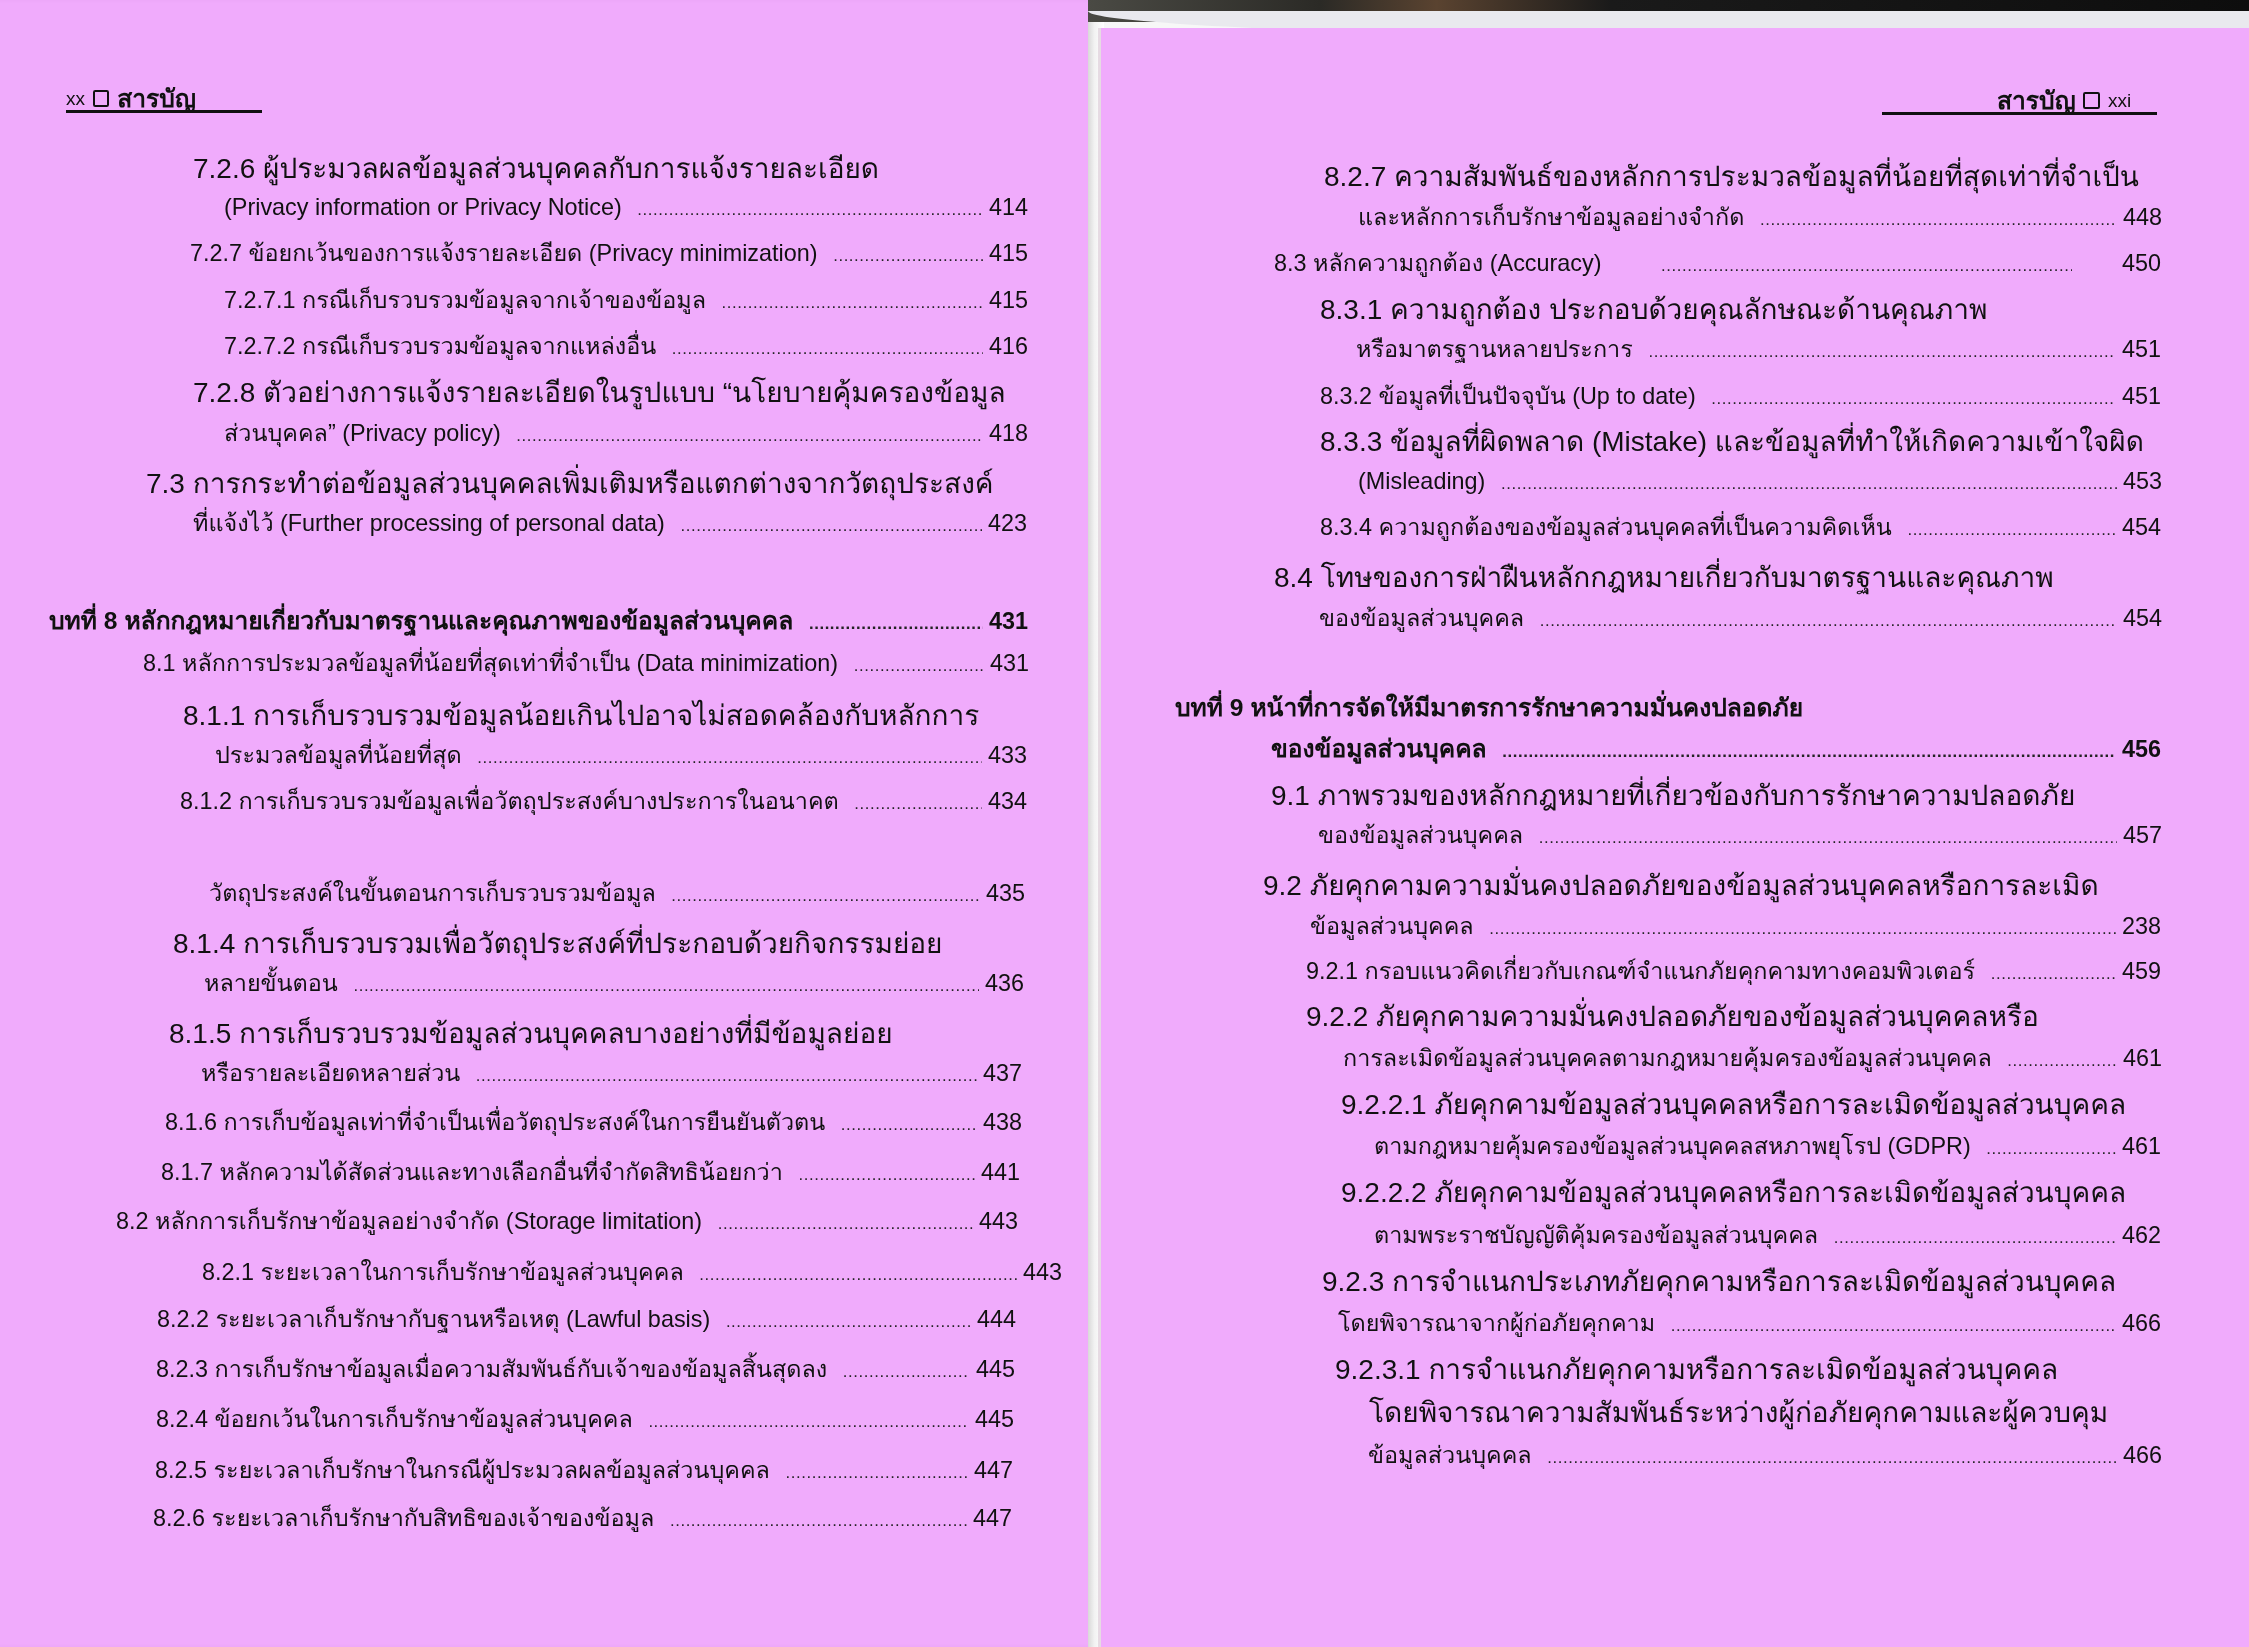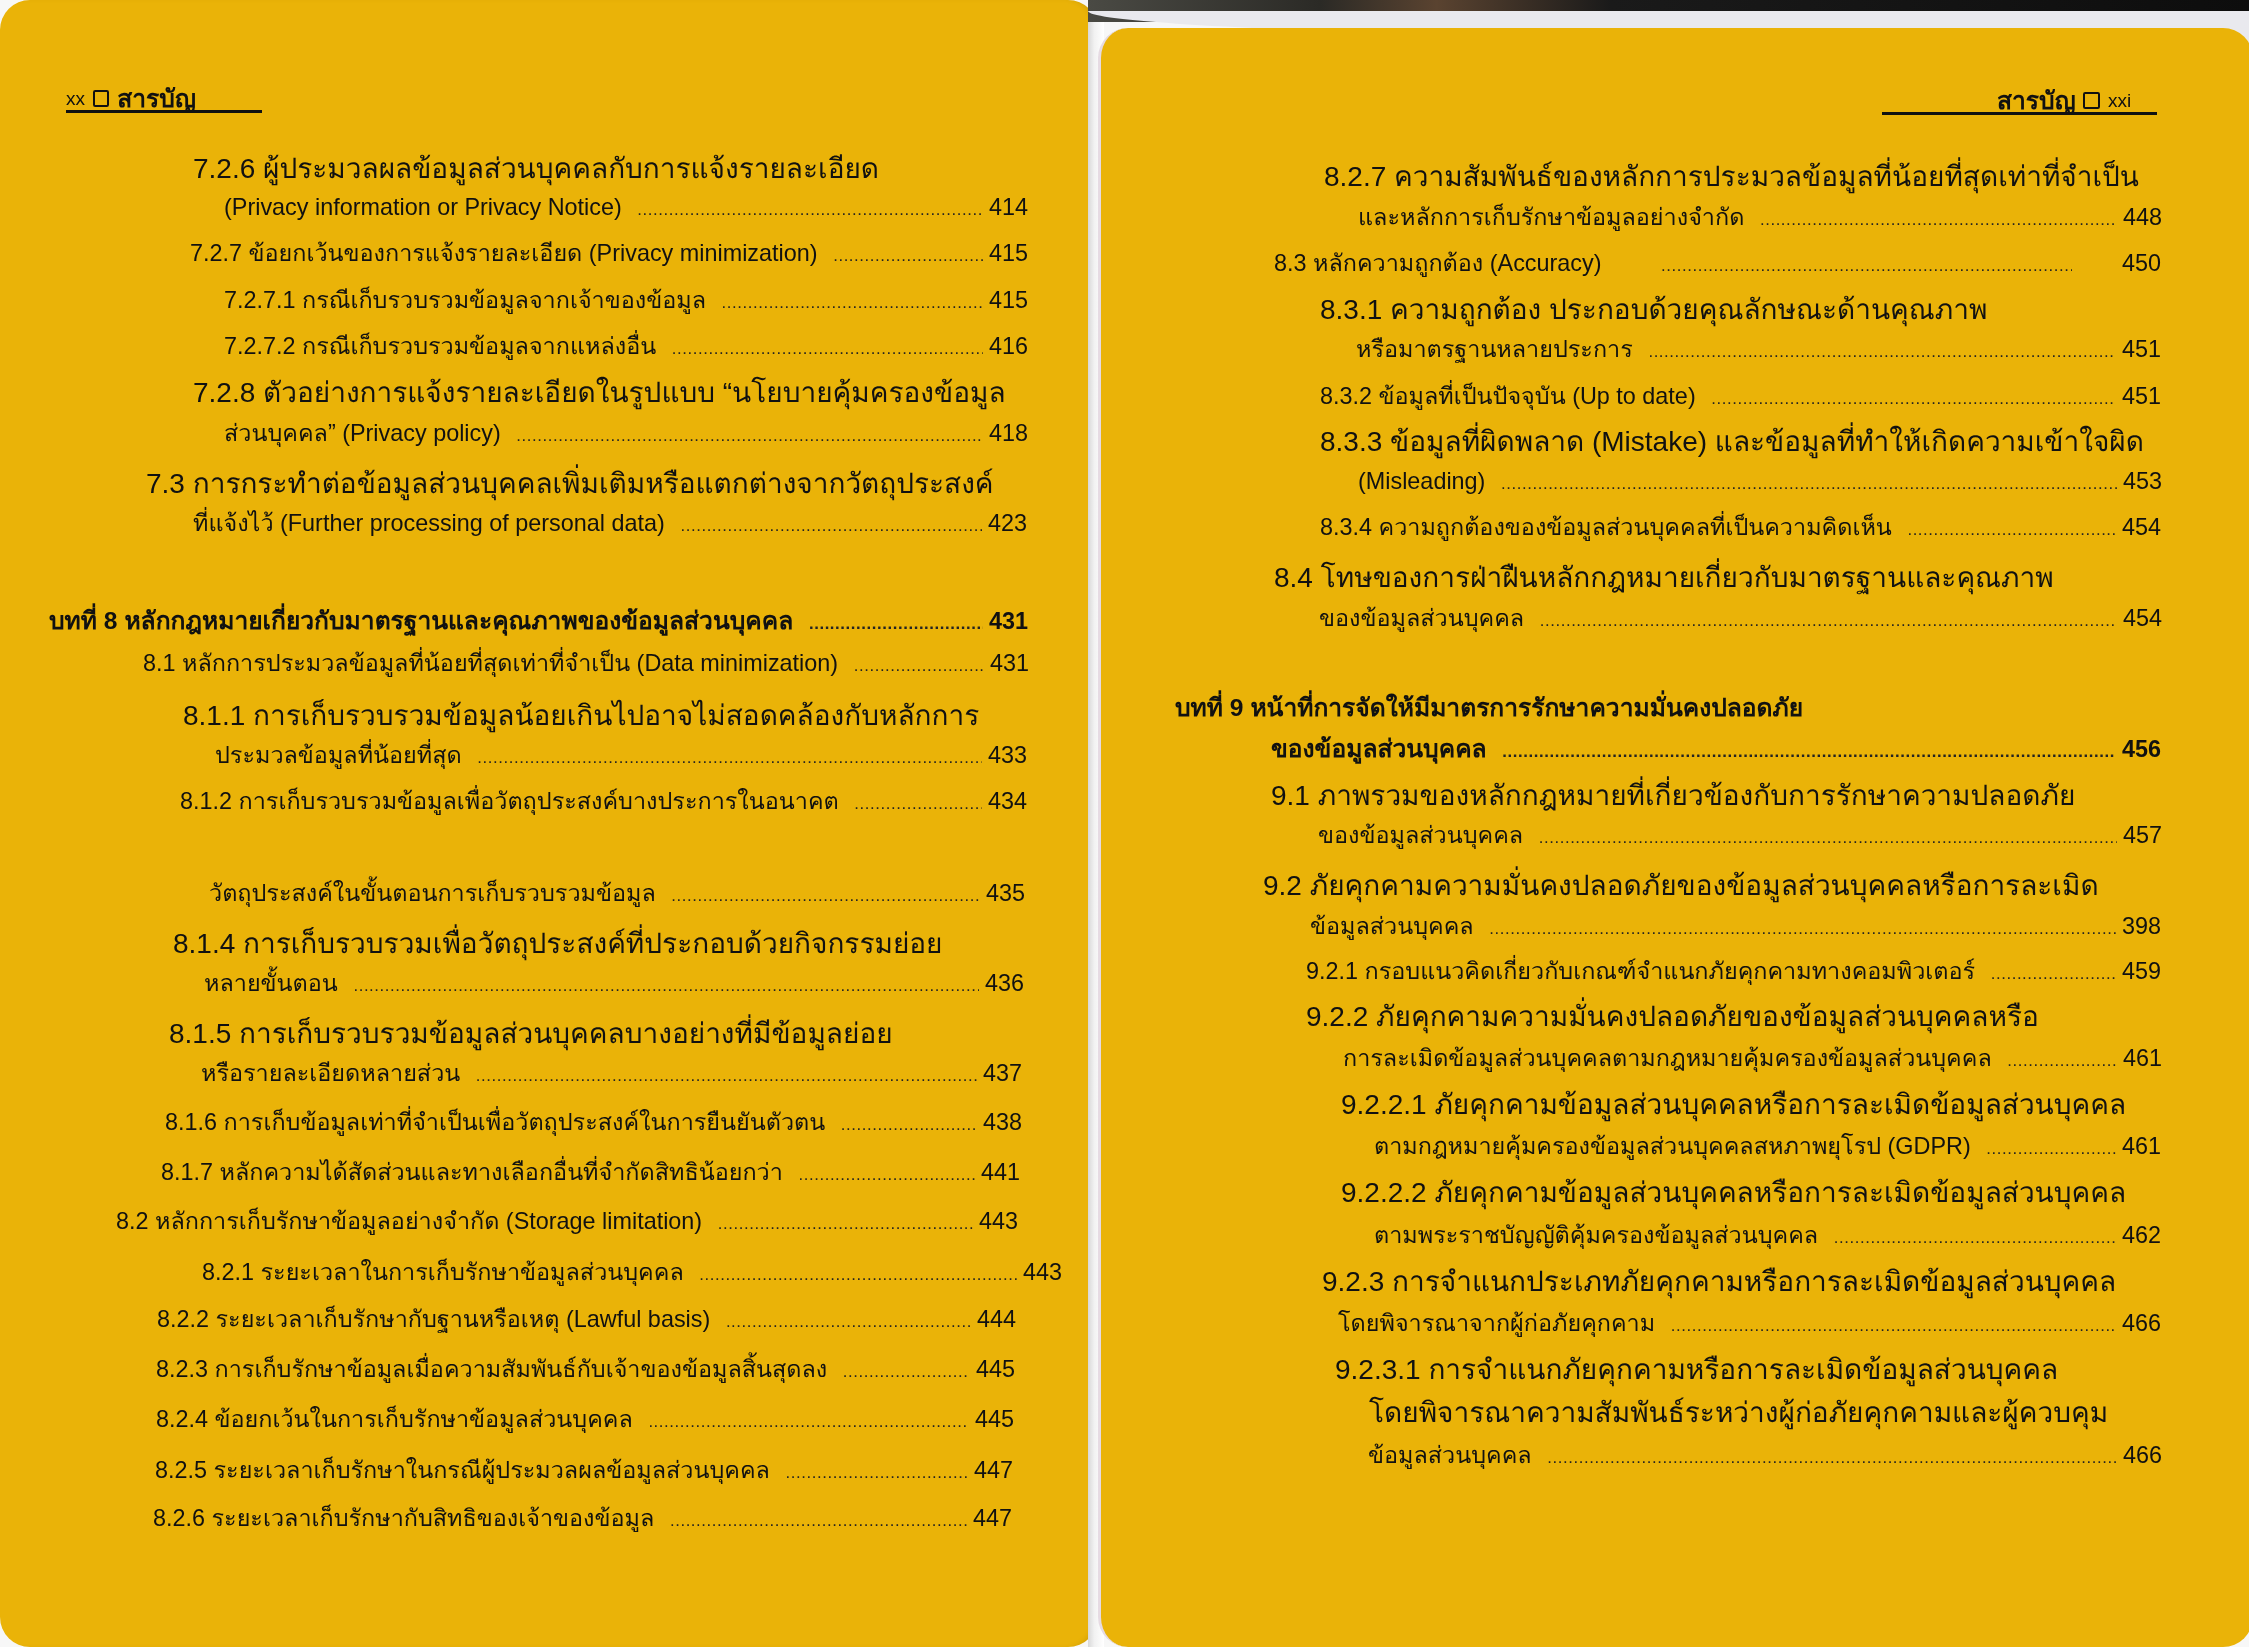--- a/index.html
+++ b/index.html
@@ -11,21 +11,21 @@
   }
   .topbar {
     position:absolute; left:1088px; top:0; width:1162px; height:22px;
     background:linear-gradient(90deg,#4a4a44 0%,#2b2a26 20%,#5a4330 30%,#1a1a1a 45%,#0d0d0d 100%);
   }
   .topcurl {
     position:absolute; left:1088px; top:11px; width:1162px; height:33px;
     background:#e9e9ee; border-radius:0 0 0 100% / 0 0 0 100%;
   }
   .page {
-    position:absolute; top:0; height:1647px; background:#eab308;border-radius:30px;
+    position:absolute; top:0; height:1647px; background:#f0abfc;
   }
   .page.left { left:0; width:1098px; box-shadow: inset -5.6px 0 7.8px -4.5px rgba(0,0,0,0.18); }
   .page.right { left:1098px; width:1152px; top:28px; height:1619px; border-left:3.3px solid #e6dbe3; }
   .gutter {
     position:absolute; left:1088px; top:0; width:15.6px; height:1647px;
     background:linear-gradient(90deg,#d8d8d8,#f2f2f2 40%,#ffffff);
   }
   .hdr {
     position:absolute; font-size:24.6px; font-weight:bold; color:#111;
     display:flex; align-items:center; gap:7.8px;
@@ -272,21 +272,21 @@
   <div class="row" style="left:217px; top:791px; width:844px;">
     <span class="t">ของข้อมูลส่วนบุคคล</span>
       <span class="dots"></span>
       <span class="pg">457</span>
   </div>
 
   <div class="cont" style="left:162px; top:841px;">9.2 ภัยคุกคามความมั่นคงปลอดภัยของข้อมูลส่วนบุคคลหรือการละเมิด</div>
   <div class="row" style="left:209px; top:882px; width:851px;">
     <span class="t">ข้อมูลส่วนบุคคล</span>
       <span class="dots"></span>
-      <span class="pg">398</span>
+      <span class="pg">238</span>
   </div>
 
   <div class="row" style="left:205px; top:927px; width:855px;">
     <span class="t">9.2.1 กรอบแนวคิดเกี่ยวกับเกณฑ์จำแนกภัยคุกคามทางคอมพิวเตอร์</span>
       <span class="dots"></span>
       <span class="pg">459</span>
   </div>
 
   <div class="cont" style="left:205px; top:972px;">9.2.2 ภัยคุกคามความมั่นคงปลอดภัยของข้อมูลส่วนบุคคลหรือ</div>
   <div class="row" style="left:242px; top:1014px; width:819px;">

